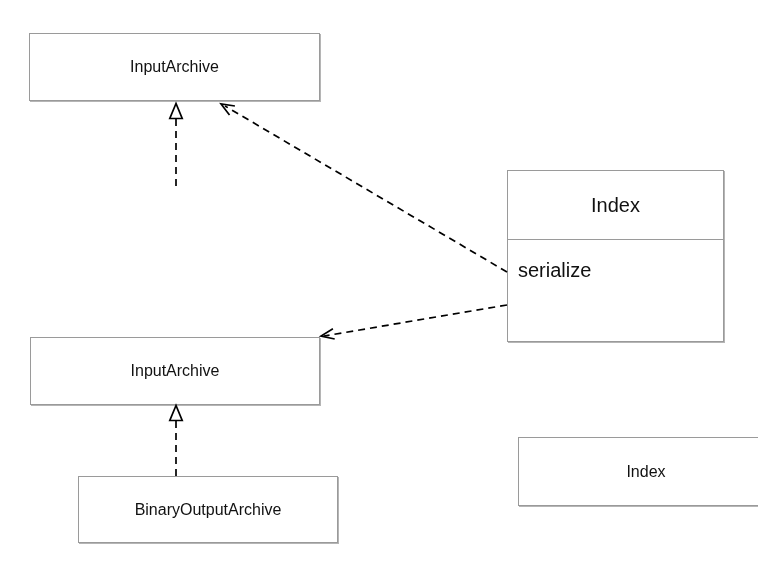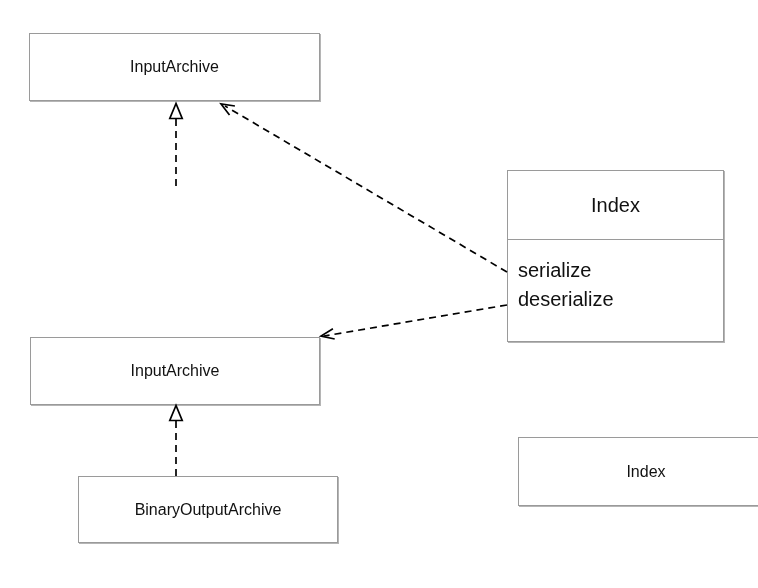--- a/index.html
+++ b/index.html
@@ -82,21 +82,20 @@
   <div class="class-box" id="box-binary-output-archive">
     <span>BinaryOutputArchive</span>
   </div>
 
   <div id="box-record">
     <div class="record-title">
       <span>Index</span>
     </div>
     <div class="record-methods">
       <div>serialize</div>
-      <div>deserialize</div>
     </div>
   </div>
 
   <div class="class-box" id="box-index">
     <span>Index</span>
   </div>
 
   <svg id="arrow-layer" viewBox="0 0 758 588" xmlns="http://www.w3.org/2000/svg">
 
     <g>

